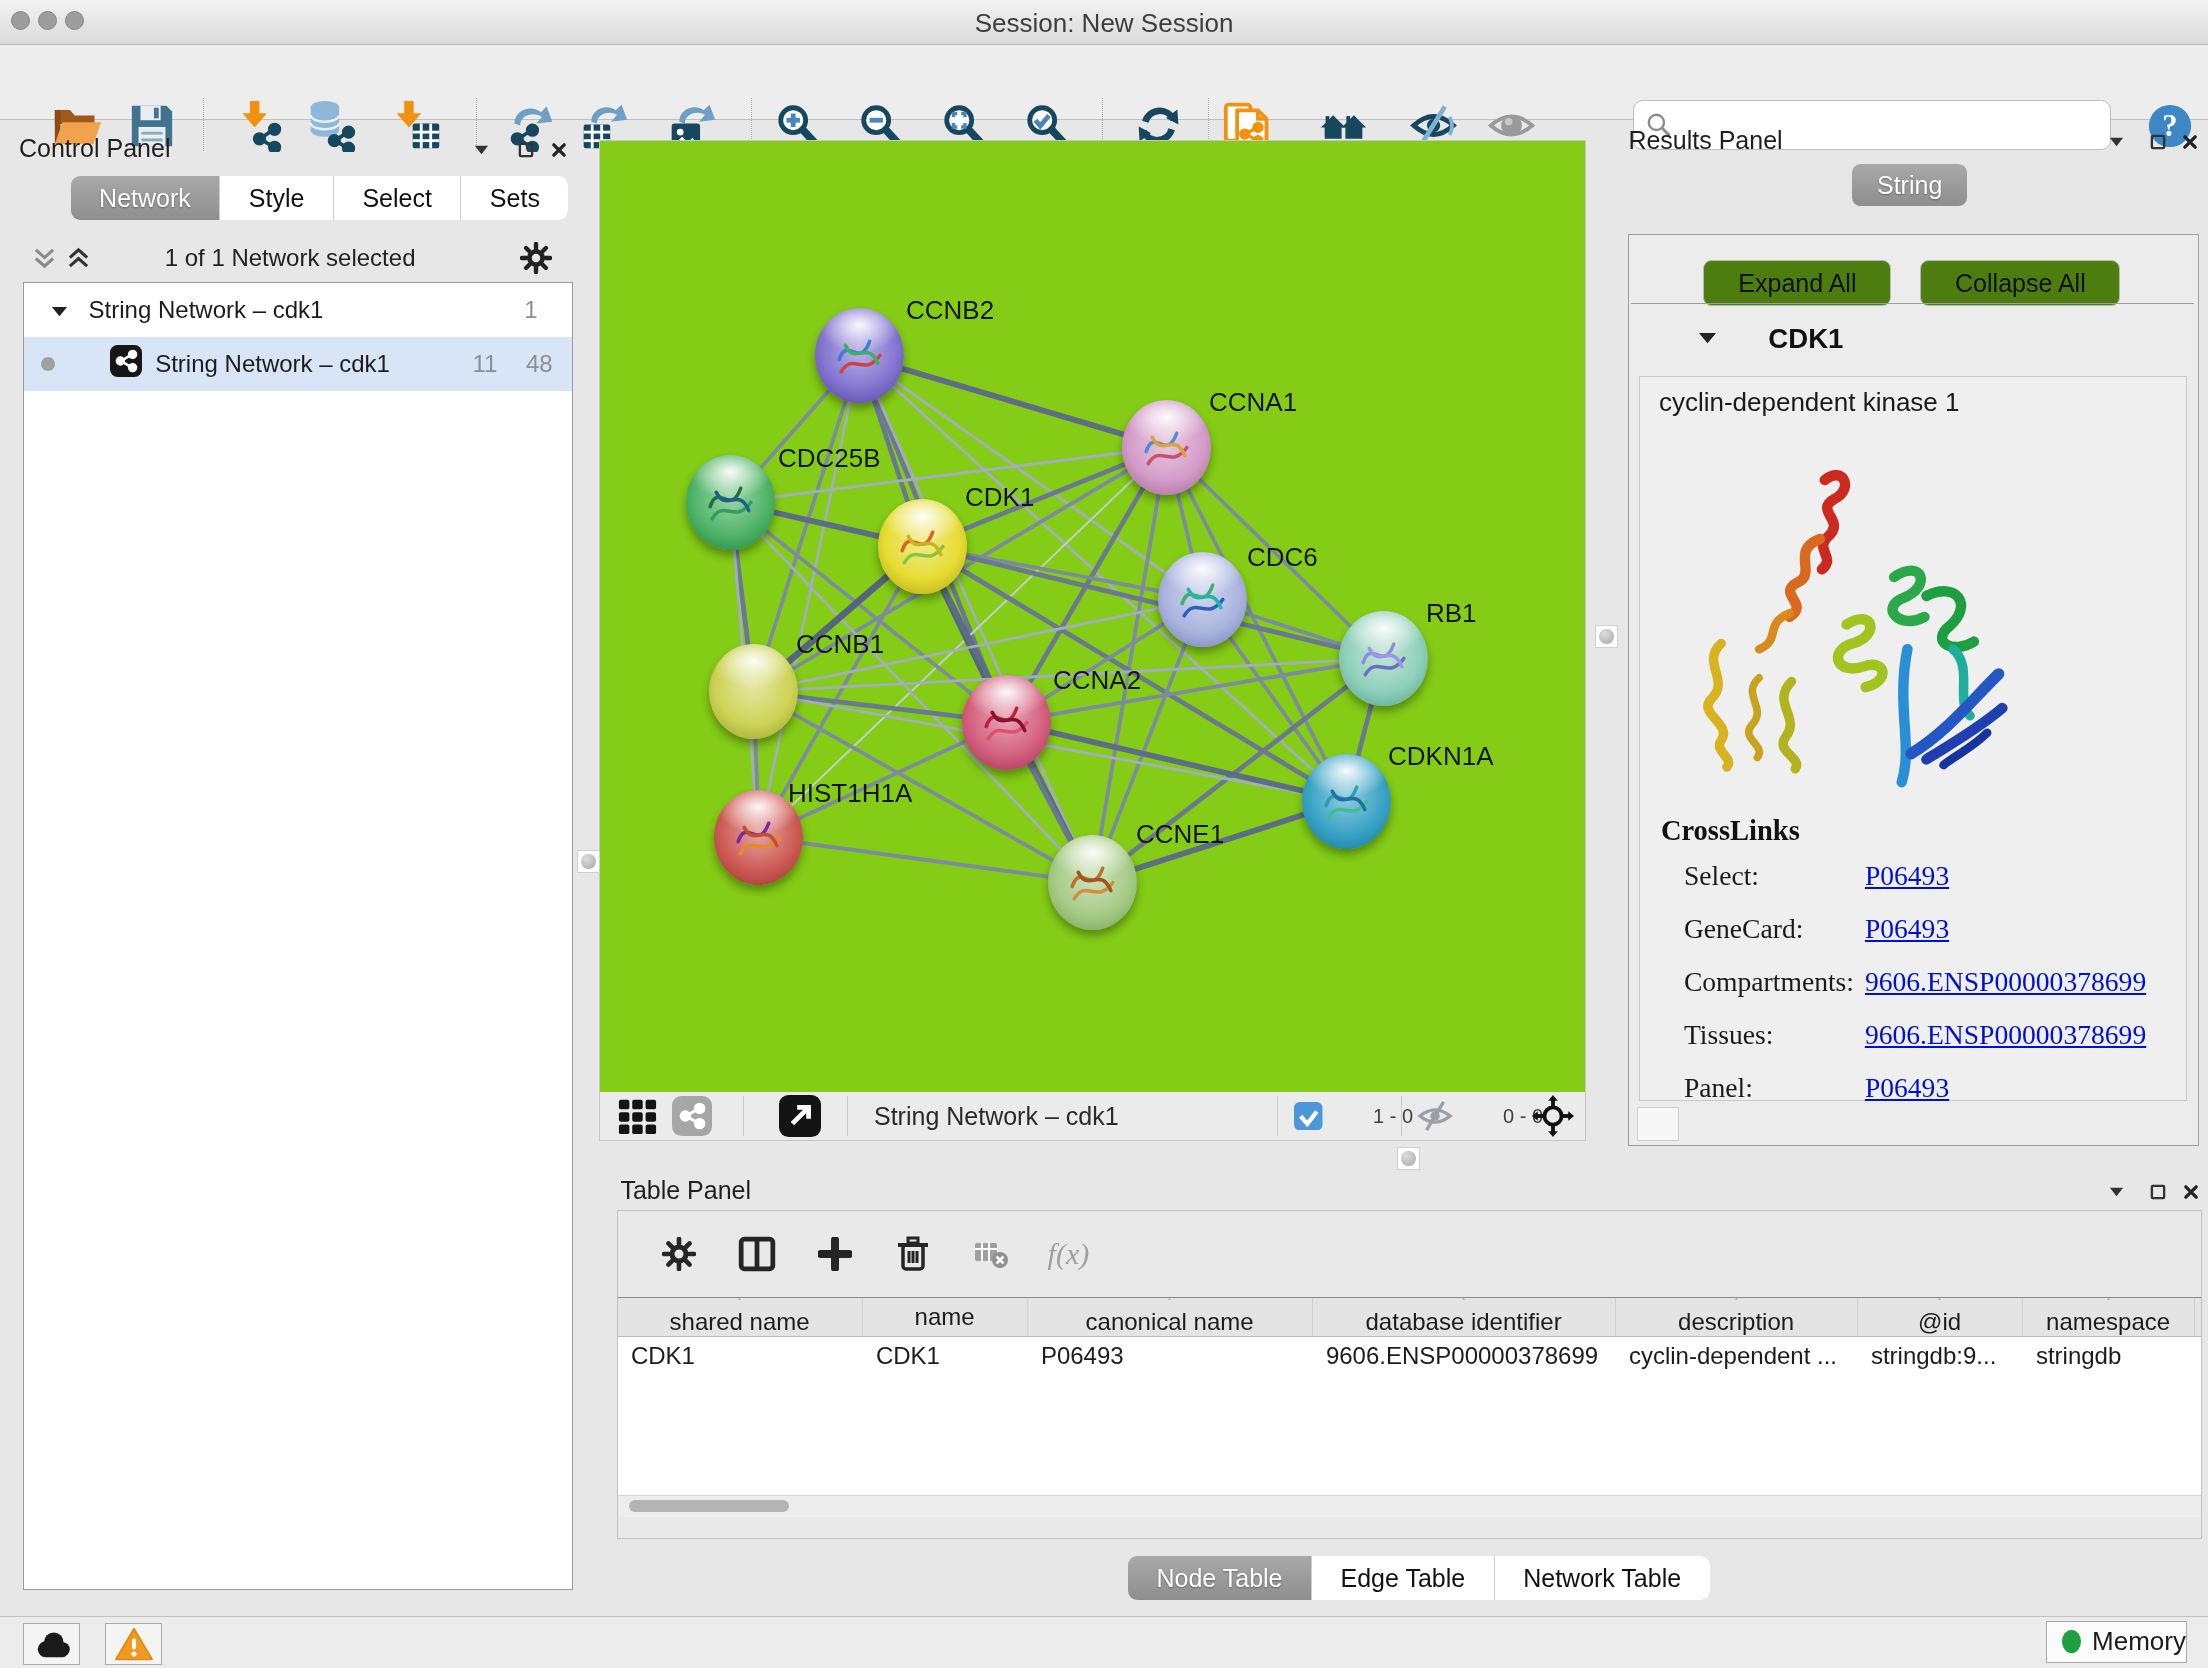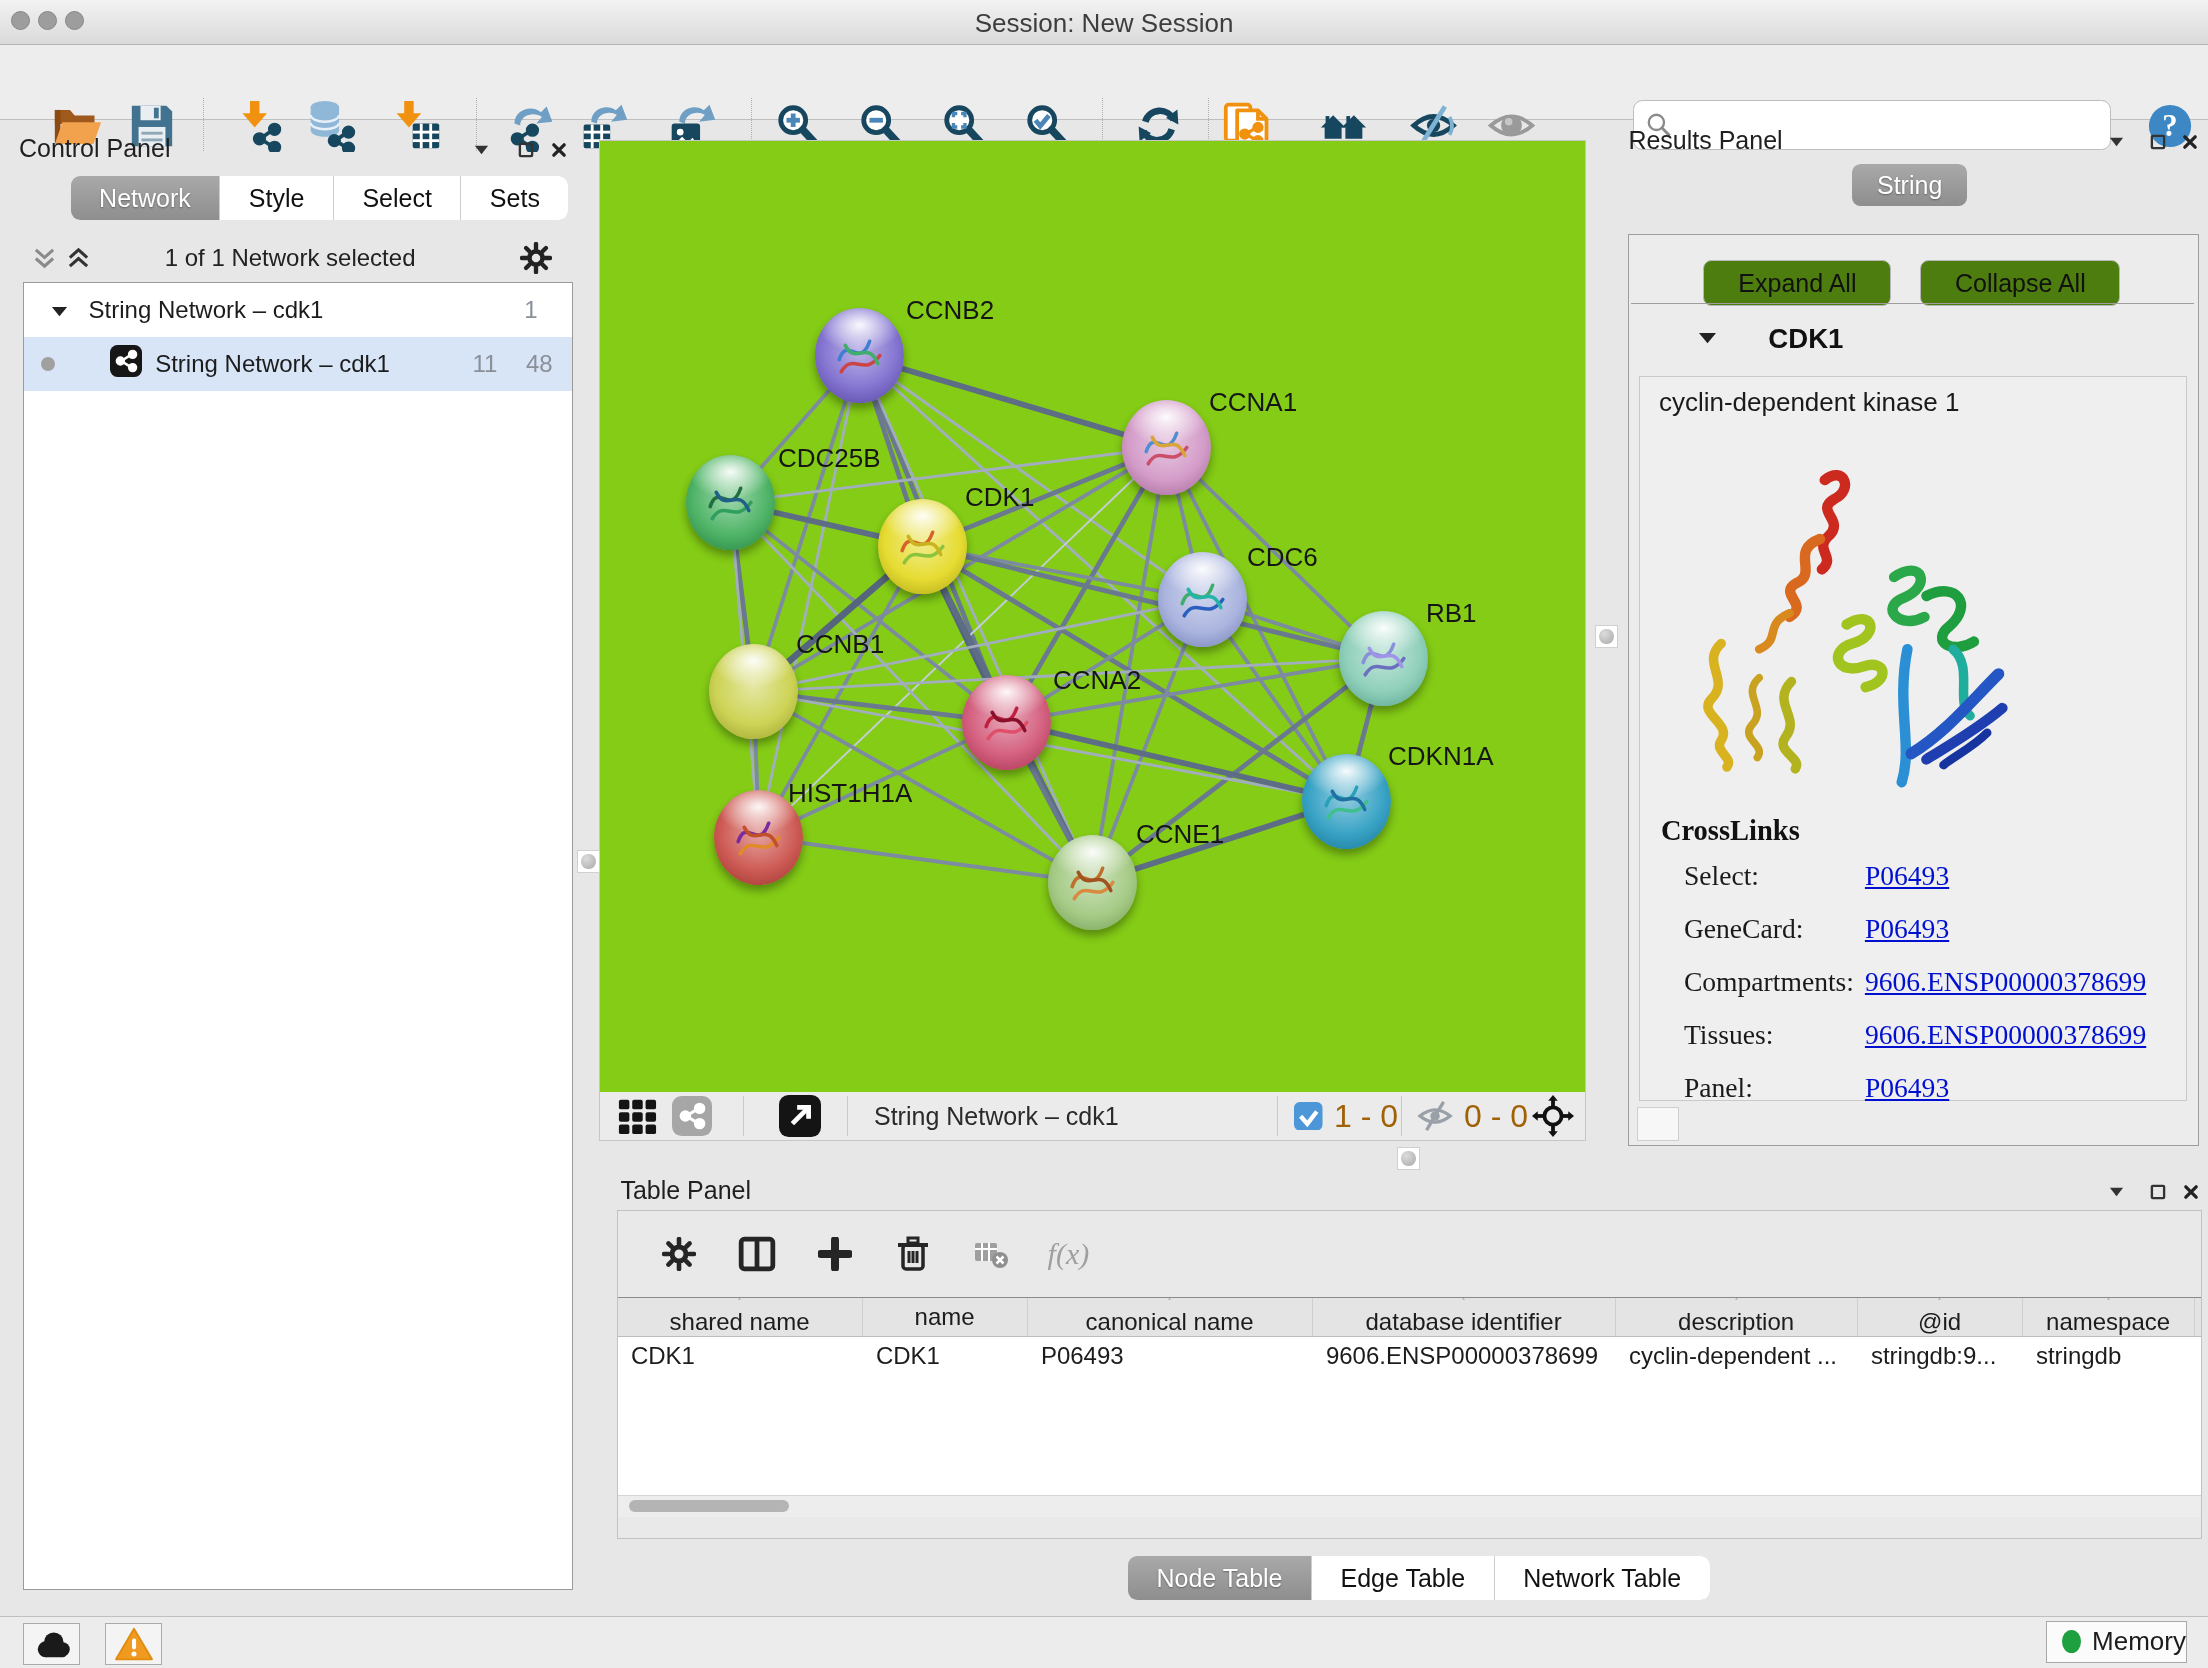--- a/index.html
+++ b/index.html
@@ -51,21 +51,21 @@
   #net-edges{position:absolute;left:0;top:0;}
   .node{position:absolute;width:89px;height:95px;border-radius:50%;
     box-shadow:0 5.7px 8.6px rgba(0,0,0,.33);}
   .node svg{position:absolute;left:14.3px;top:17px;}
   .node-label{position:absolute;font-size:26px;color:#161616;white-space:nowrap;}
   #net-bar{position:absolute;left:599px;top:1092px;width:987px;height:49px;
     background:#ebebeb;border:1px solid #c6c6c6;border-top:none;box-sizing:border-box;}
   .nb-item{position:absolute;top:0;height:48px;display:flex;align-items:center;}
   .nb-sep{position:absolute;top:3.8px;height:40px;border-left:1px solid #c9c9c9;}
   .nb-text{font-size:25px;color:#2a2a2a;}
-  .nb-count{font-size:32px;color:#a16207;}
+  .nb-count{font-size:20px;color:#404040;margin-left:39px;}
   
   #results-panel{position:absolute;left:1617px;top:120px;width:592px;height:1046px;}
   #rp-title{position:absolute;left:11.4px;top:5.7px;}
   #rp-tab{position:absolute;left:235px;top:44px;height:42px;padding:0 25px;line-height:42px;
     font-size:25px;color:#fff;background:linear-gradient(#a9a9a9,#8e8e8e);
     border-radius:8.6px;text-shadow:0 1px 1.9px rgba(0,0,0,.35);}
   #rp-box{position:absolute;left:11.4px;top:114px;width:571px;height:912px;
     background:#ececec;border:1.9px solid #9e9e9e;box-sizing:border-box;}
   .rp-btn{position:absolute;top:25px;height:44px;background:#4d7c0f;border:1.9px solid #b8b8b8;
     border-radius:8.6px;font-size:25px;display:flex;align-items:center;justify-content:center;color:#111;}

